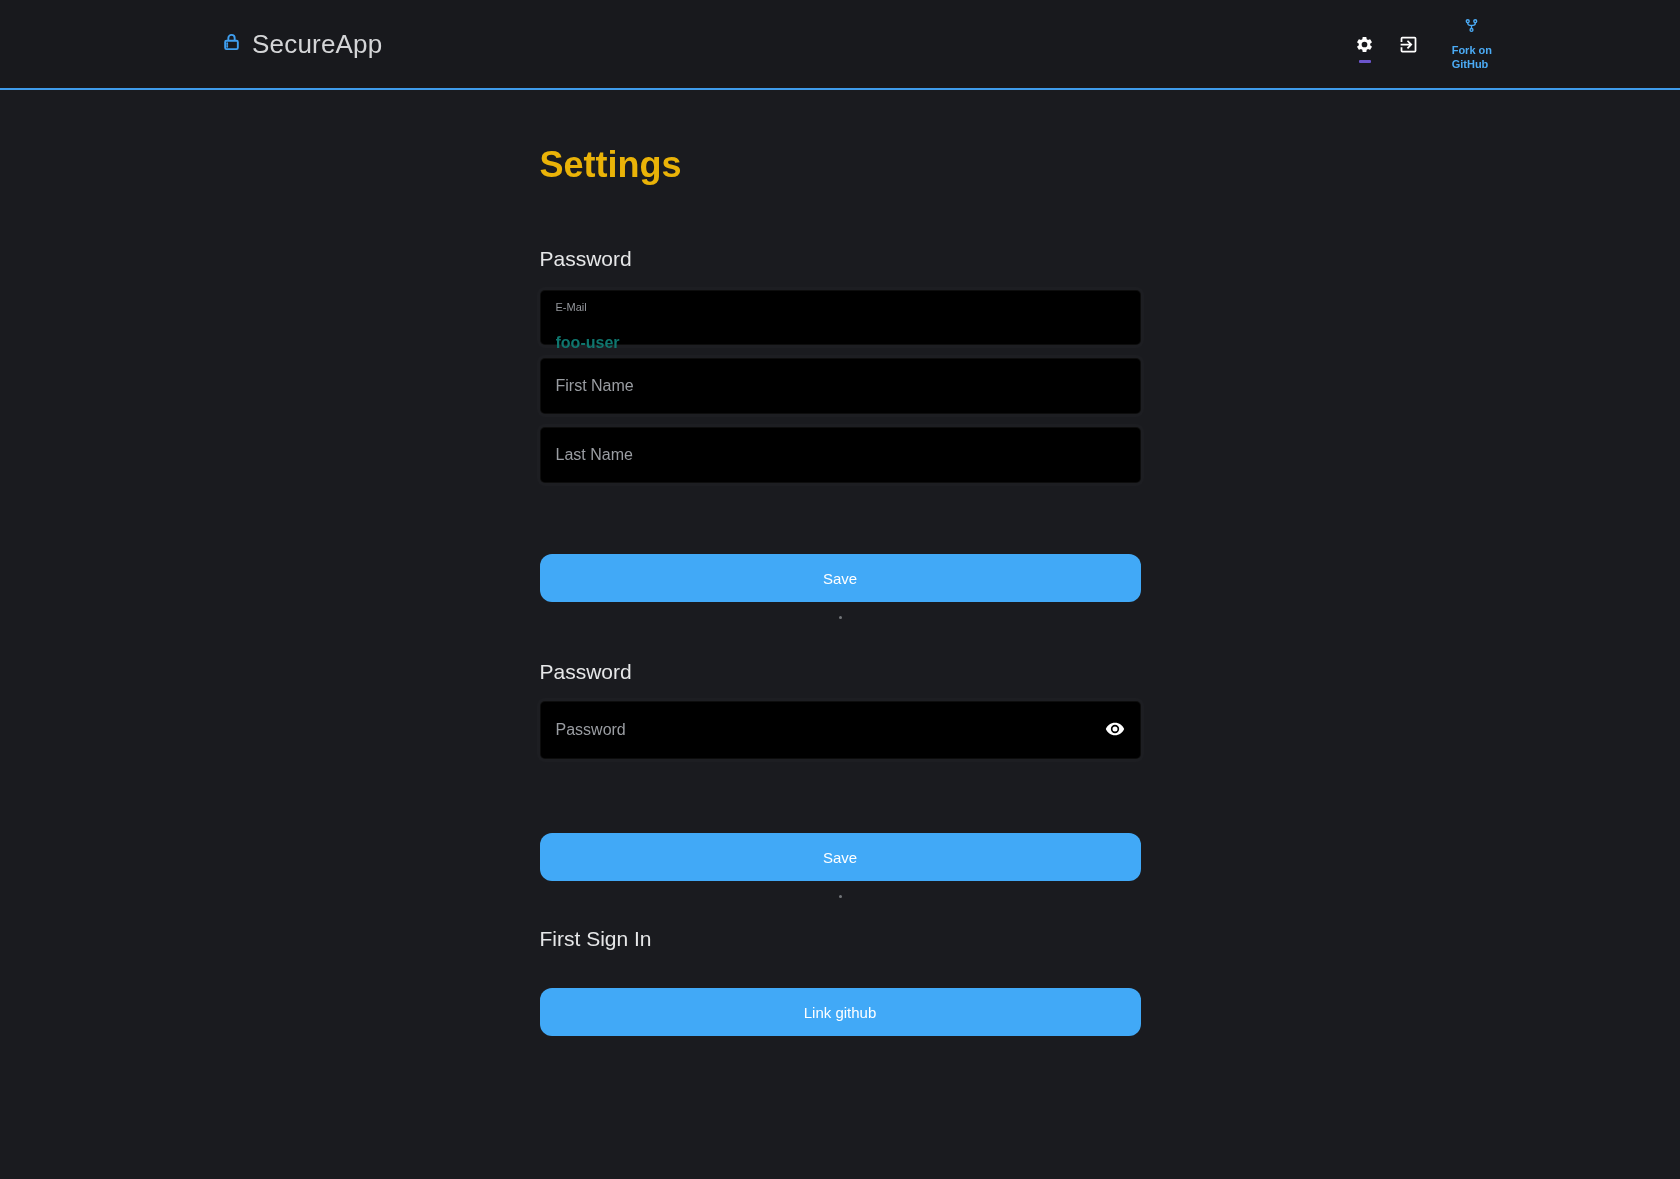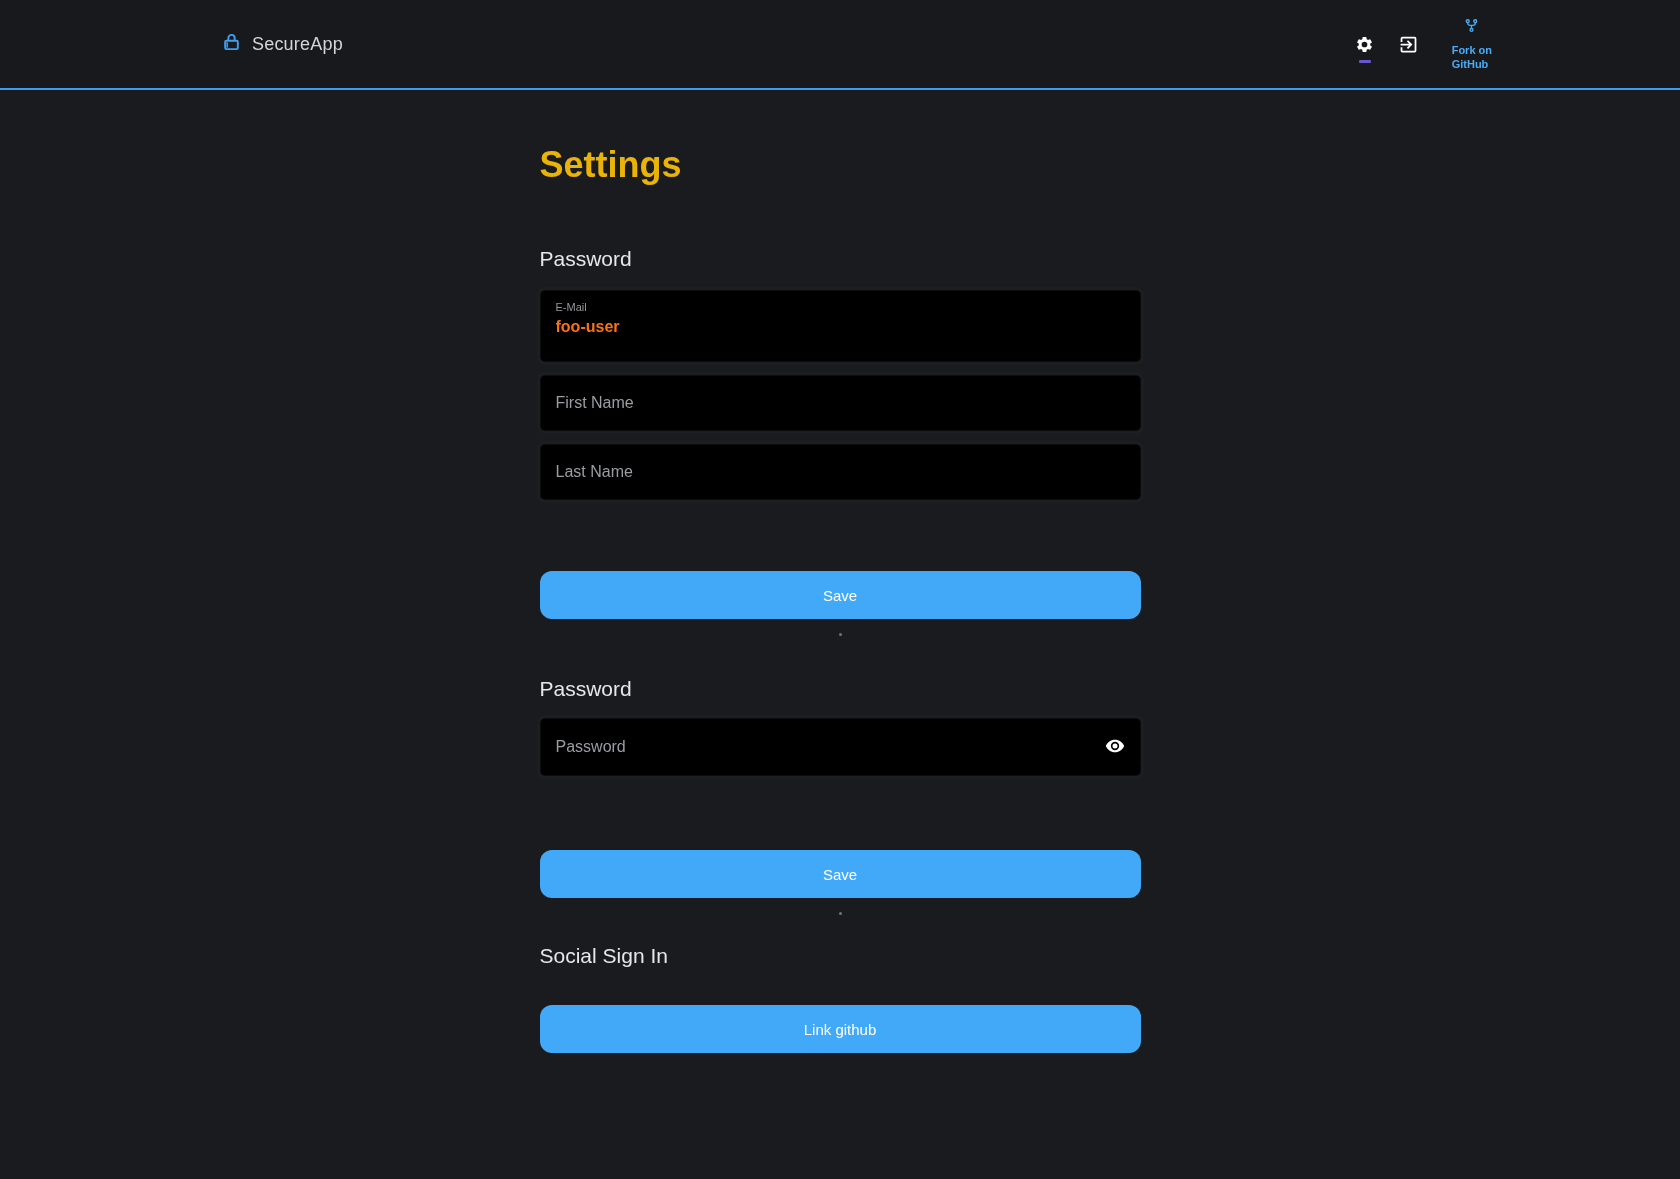--- a/index.html
+++ b/index.html
@@ -11,21 +11,21 @@
   }
 
   
   .header {
     height:90px; background:#18191d;
     border-bottom:2px solid #3f9ceb;
     display:flex; align-items:center; justify-content:space-between;
     padding:0 188px 0 222px;
   }
   .logo { display:flex; align-items:center; gap:11px; cursor:pointer; }
-  .logo-text { color:#d4d5d7; font-size:18px; letter-spacing:.2px; }
+  .logo-text { color:#d4d5d7; font-size:26px; letter-spacing:.2px; }
   .header-right { display:flex; align-items:center; gap:10px; }
   .icon-btn {
     width:34px; height:34px; display:flex; align-items:center; justify-content:center;
     position:relative; background:none; border:none; cursor:pointer;
   }
   .icon-btn svg { display:block; }
   .active-underline {
     position:absolute; left:50%; transform:translateX(-50%); bottom:-2px;
     width:12px; height:3px; background:#6b55cc; border-radius:1px;
   }
@@ -43,29 +43,29 @@
   }
   .section-heading {
     font-size:21px; font-weight:400; line-height:26px; color:#e6e7e8;
   }
   .heading-profile { margin-top:60px; }
   .heading-password { margin-top:40px; }
   .heading-social { margin-top:28px; }
 
   
   .field {
-    margin-top:18px; height:72px; background:#000; border-radius:5px;
+    margin-top:18px; height:55px; background:#000; border-radius:5px;
     border:1px solid rgba(255,255,255,0.05);
     box-shadow:0 0 0 3px rgba(255,255,255,0.015);
     padding:9px 15px 0 15px; display:flex; flex-direction:column; position:relative;
   }
   .field-label { font-size:11px; color:#94979c; line-height:14px; }
   .field-value-input {
     background:transparent; border:none; outline:none; width:100%;
-    color:#f97316; font-size:16px; font-weight:700; line-height:22px; margin-top:2px;
+    color:#0f766e; font-size:16px; font-weight:700; line-height:22px; margin-top:18px;
     font-family:"Liberation Sans", sans-serif;
   }
   .text-input-wrap {
     margin-top:13px; height:56px; background:#000; border-radius:5px;
     border:1px solid rgba(255,255,255,0.05);
     box-shadow:0 0 0 3px rgba(255,255,255,0.015);
     display:flex; align-items:center; position:relative;
   }
   .text-input {
     background:transparent; border:none; outline:none; width:100%; height:100%;
@@ -183,18 +183,18 @@
           <svg width="20" height="20" viewBox="0 0 24 24" fill="#ffffff">
             <path d="M12 4.5C7 4.5 2.73 7.61 1 12c1.73 4.39 6 7.5 11 7.5s9.27-3.11 11-7.5c-1.73-4.39-6-7.5-11-7.5zM12 17a5 5 0 1 1 0-10 5 5 0 0 1 0 10zm0-8a3 3 0 1 0 0 6 3 3 0 0 0 0-6z"></path>
           </svg>
         </span>
       </button>
     </div>
 
     <button class="btn-primary btn-save2">Save</button>
     <div class="micro-dot"></div>
 
-    <h2 class="section-heading heading-social">Social Sign In</h2>
+    <h2 class="section-heading heading-social">First Sign In</h2>
 
     <button class="btn-primary btn-link-github">Link github</button>
 
   </main>
 </div>
 
 </body></html>

